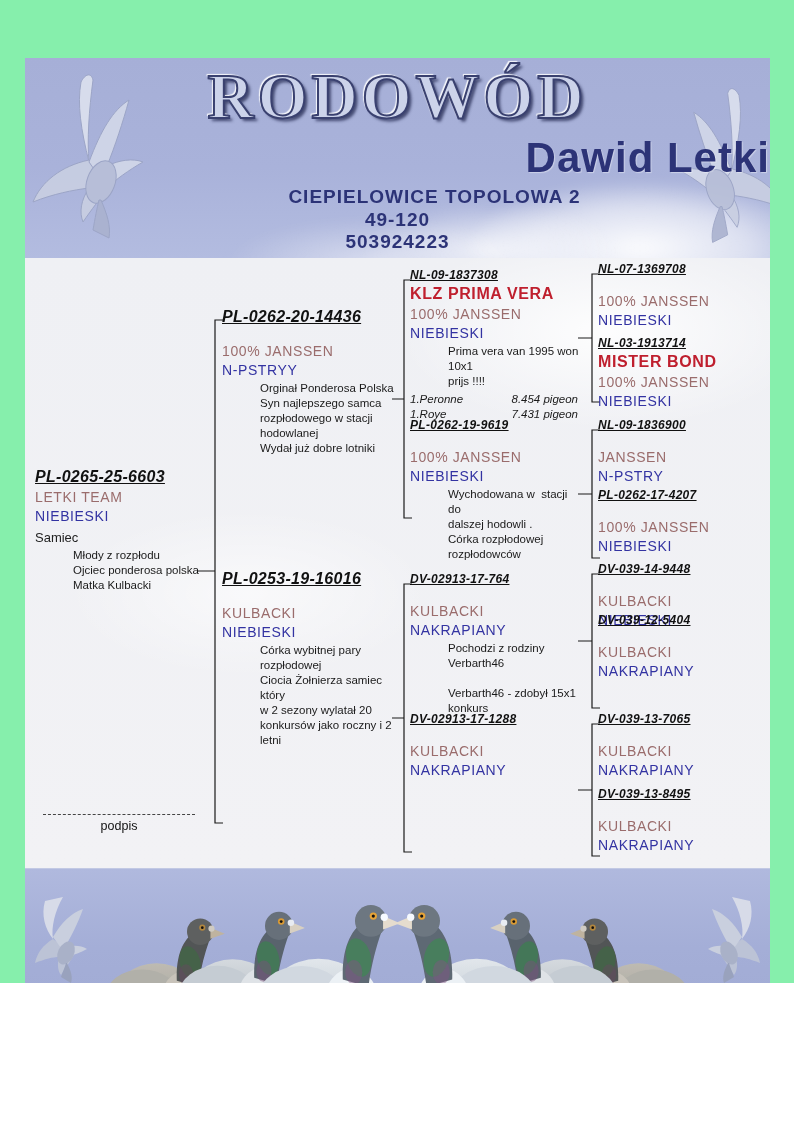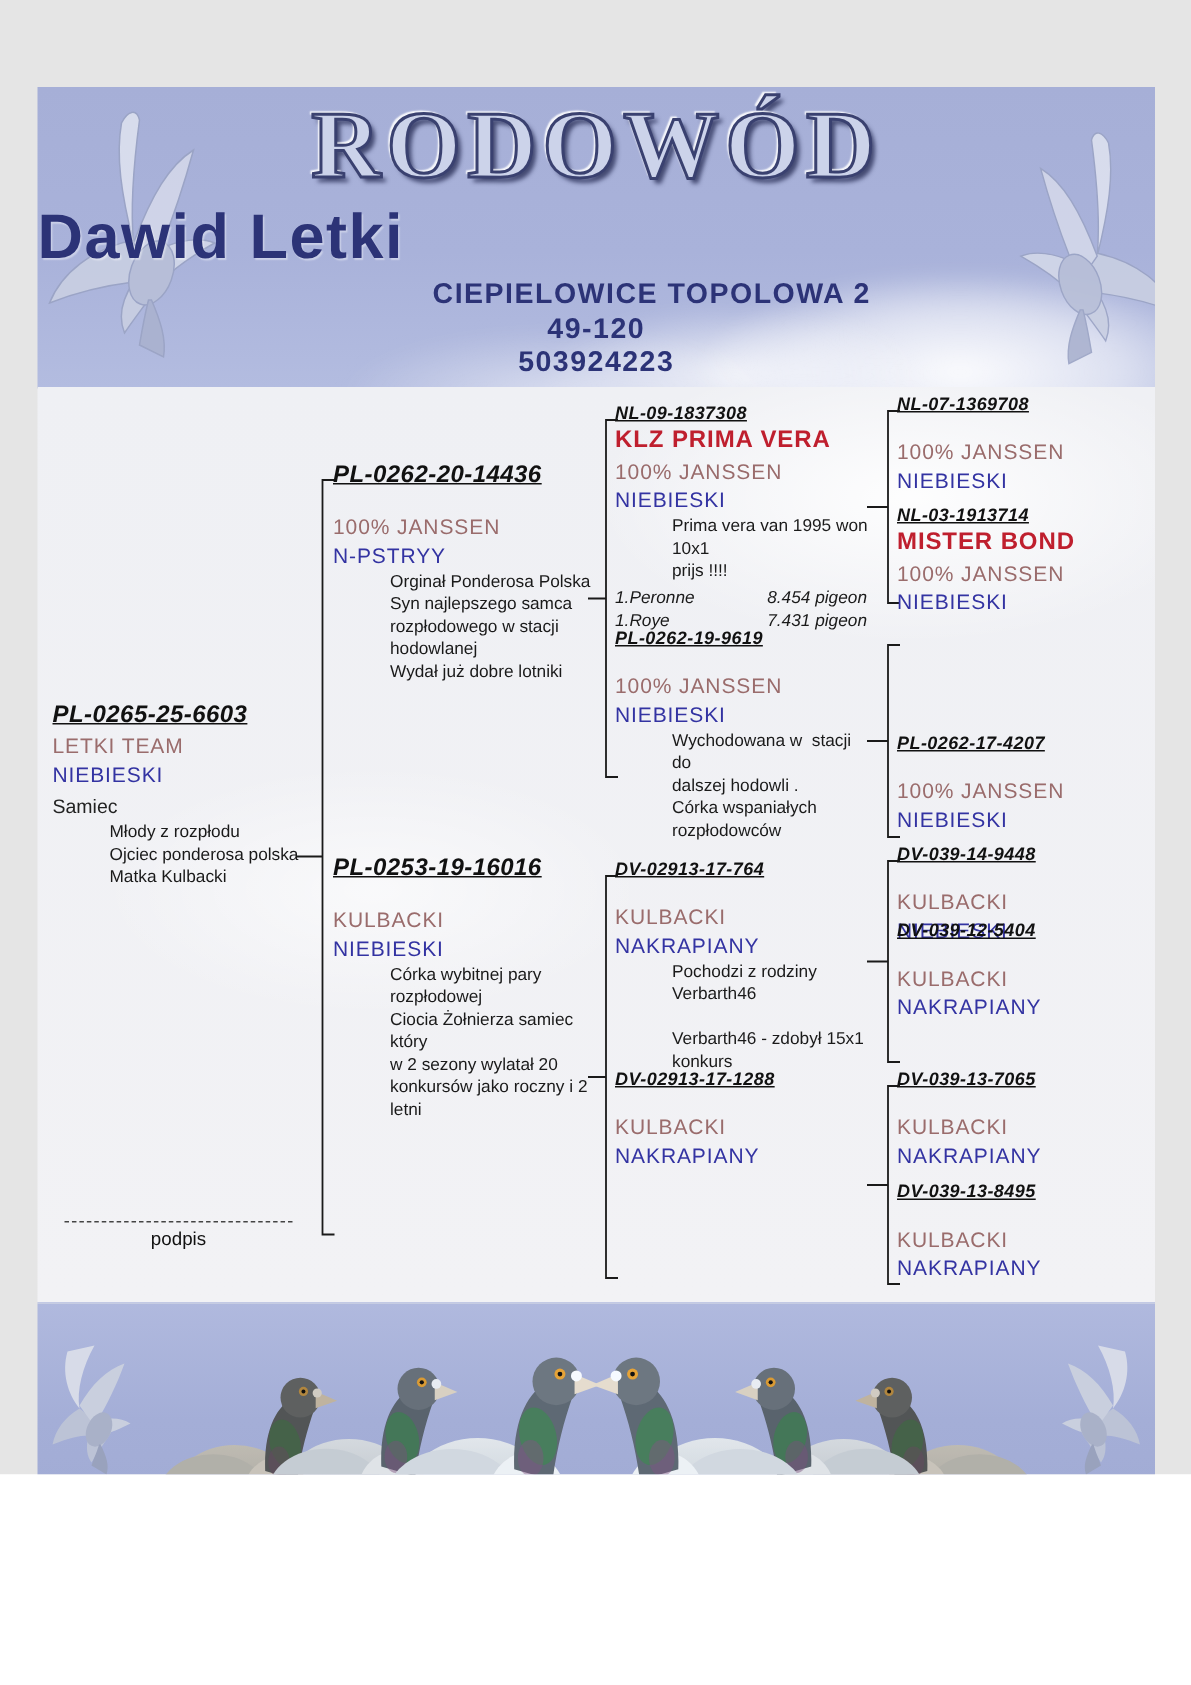--- a/index.html
+++ b/index.html
@@ -1,38 +1,38 @@
 <!DOCTYPE html>
 <html lang="pl"><head>
 <meta charset="utf-8">
 <style>
   html,body{margin:0;padding:0;background:#ffffff;}
   #page{
-    position:relative;width:794px;height:983px;background:#e5e5e5;overflow:hidden;
+    position:relative;width:794px;height:983px;background:#86efac;overflow:hidden;
     font-family:"Liberation Sans","DejaVu Sans",sans-serif;color:#1a1a1a;
   }
   
   #header-band{
     position:absolute;left:25px;top:58px;width:745px;height:200px;
     background:linear-gradient(180deg,#a6afd7 0%,#a9b2da 55%,#b3bce0 100%);
     border-bottom:1px solid #97a0c6;overflow:hidden;
   }
   .cloud{position:absolute;border-radius:50%;filter:blur(6px);}
   #cloud-1{right:-40px;bottom:-55px;width:340px;height:130px;background:radial-gradient(ellipse at center,rgba(255,255,255,.95) 0%,rgba(255,255,255,.55) 45%,rgba(255,255,255,0) 75%);}
   #cloud-2{right:150px;bottom:-40px;width:260px;height:95px;background:radial-gradient(ellipse at center,rgba(255,255,255,.8) 0%,rgba(255,255,255,0) 70%);}
   #cloud-3{left:200px;bottom:-50px;width:300px;height:90px;background:radial-gradient(ellipse at center,rgba(255,255,255,.5) 0%,rgba(255,255,255,0) 70%);}
   #main-title{
     position:absolute;left:0;top:2px;width:100%;text-align:center;
     font-family:"Liberation Serif","DejaVu Serif",serif;font-weight:bold;
     font-size:64px;letter-spacing:4px;color:#ccd3ea;
     -webkit-text-stroke:2px #3a4170;
     text-shadow:-2px -2px 1px rgba(255,255,255,.9),3px 3px 3px rgba(35,40,80,.75);
   }
   #breeder-name{
-    position:absolute;left:0;top:76px;width:100%;text-align:left;
+    position:absolute;left:0;top:76px;width:100%;text-align:right;
     font-size:42px;font-weight:bold;color:#2c3377;letter-spacing:1px;
     text-shadow:1px 1px 1px rgba(255,255,255,.4);
   }
   .header-sub{position:absolute;left:0;width:100%;text-align:center;font-weight:bold;color:#2c3377;font-size:19px;letter-spacing:1px;}
   #breeder-address{top:128px;margin-left:37px;}
   #breeder-postal{top:151px;}
   #breeder-phone{top:173px;}
   .header-dove{position:absolute;opacity:.9;}
   
   #pedigree-area{
@@ -182,21 +182,21 @@
       </div>
   </article>
 
   <article class="bird g34 gapped" style="left:410px;top:418px;width:172px">
     <h3 class="ring">PL-0262-19-9619</h3>
     <div class="strain">100% JANSSEN</div>
     <div class="fcolor">NIEBIESKI</div>
     <div class="desc">
         <div class="desc-line">Wychodowana w  stacji do</div>
         <div class="desc-line">dalszej hodowli .</div>
-        <div class="desc-line">Córka wspaniałych</div>
+        <div class="desc-line">Córka rozpłodowej</div>
         <div class="desc-line">rozpłodowców</div>
       </div>
   </article>
 
   <article class="bird g34 gapped" style="left:410px;top:572px;width:172px">
     <h3 class="ring">DV-02913-17-764</h3>
     <div class="strain">KULBACKI</div>
     <div class="fcolor">NAKRAPIANY</div>
     <div class="desc">
         <div class="desc-line">Pochodzi z rodziny Verbarth46</div>
@@ -218,20 +218,25 @@
     <div class="fcolor">NIEBIESKI</div>
   </article>
 
   <article class="bird g34" style="left:598px;top:336px;width:170px">
     <h3 class="ring">NL-03-1913714</h3>
     <div class="bird-name">MISTER BOND</div>
     <div class="strain">100% JANSSEN</div>
     <div class="fcolor">NIEBIESKI</div>
   </article>
 
+  <article class="bird g34 gapped" style="left:598px;top:418px;width:170px">
+    <h3 class="ring">NL-09-1836900</h3>
+    <div class="strain">JANSSEN</div>
+    <div class="fcolor">N-PSTRY</div>
+  </article>
 
   <article class="bird g34 gapped" style="left:598px;top:488px;width:170px">
     <h3 class="ring">PL-0262-17-4207</h3>
     <div class="strain">100% JANSSEN</div>
     <div class="fcolor">NIEBIESKI</div>
   </article>
 
   <article class="bird g34 gapped" style="left:598px;top:562px;width:170px">
     <h3 class="ring">DV-039-14-9448</h3>
     <div class="strain">KULBACKI</div>

